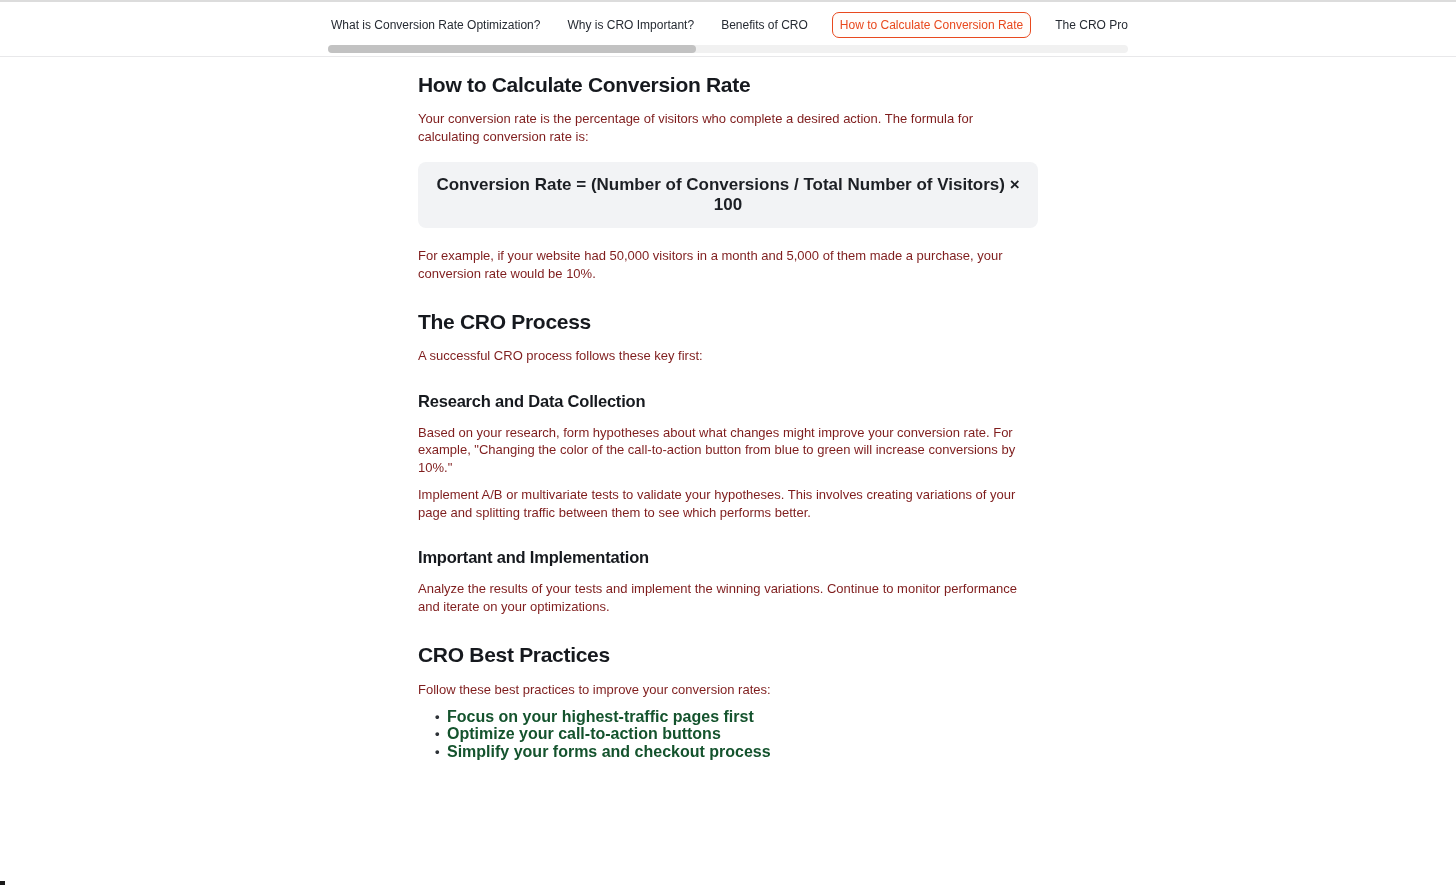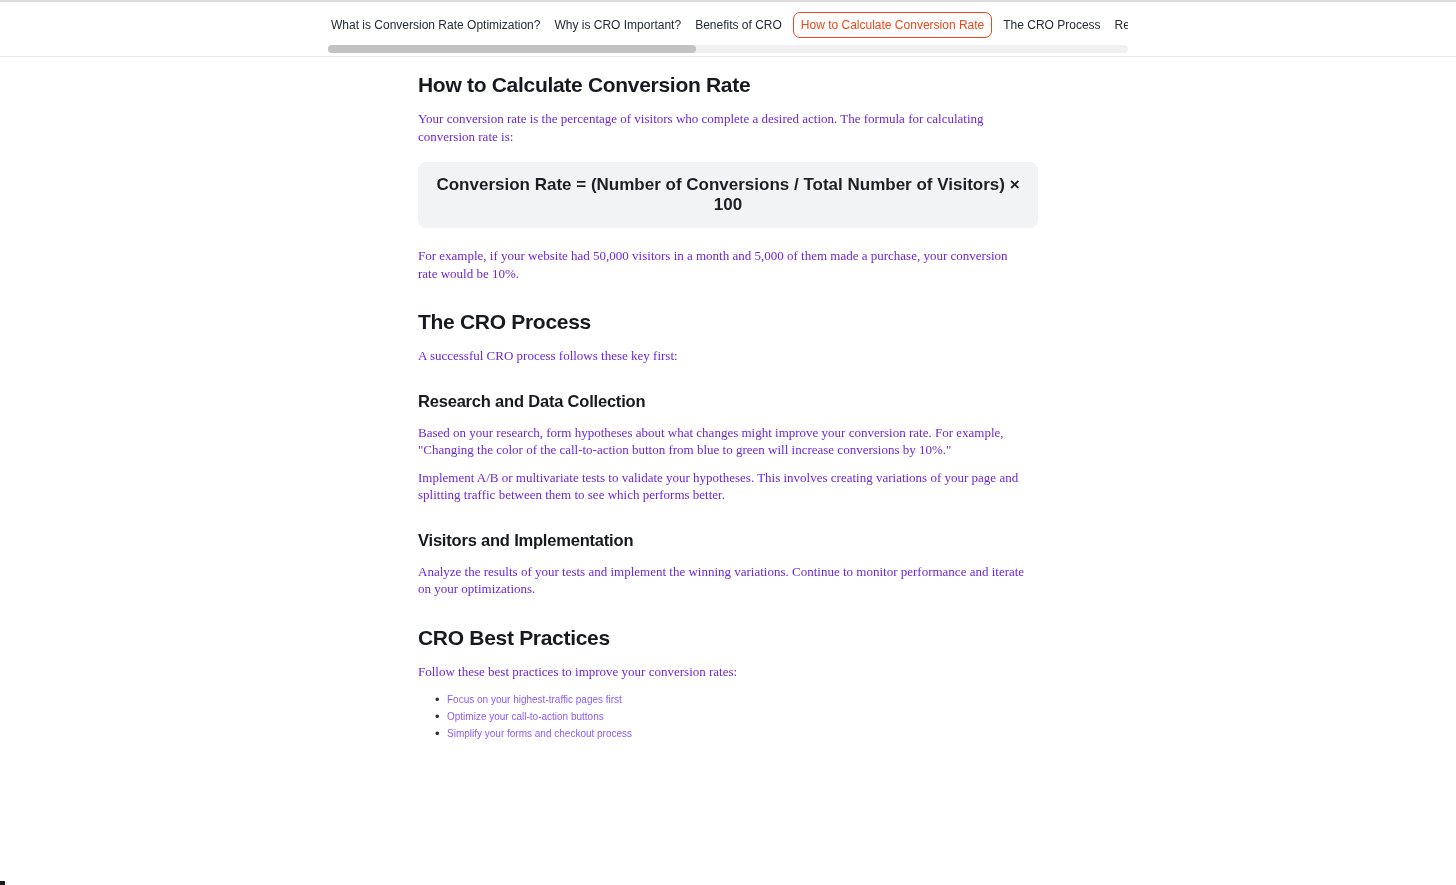--- a/index.html
+++ b/index.html
@@ -24,21 +24,21 @@
     height: 55px;
   }
   .toc-scroll {
     width: 800px;
     margin: 0 auto;
     overflow: hidden;
   }
   .toc-tabs {
     display: flex;
     align-items: center;
-    gap: 8px;
+    gap: 21px;
     white-space: nowrap;
     height: 30px;
     text-align: center;
   }
   .toc-tab {
     font-size: 12px;
     color: #262b33;
     flex: 0 0 auto;
     padding: 5px 3px;
     cursor: pointer;
@@ -85,47 +85,47 @@
   .article h3 {
     font-size: 16.5px;
     font-weight: 700;
     color: #16191e;
     letter-spacing: -0.2px;
     margin: 27px 0 13px 0;
   }
   .article p {
     font-size: 13px;
     line-height: 17.5px;
-    color: #6d28d9;
+    color: #7f1d1d;
     margin: 0 8px 10px 0;
-    font-family: Liberation Serif, serif;
   }
   .formula-box {
     background: #f2f3f5;
     border-radius: 8px;
     padding: 13px 12px;
     text-align: center;
     margin: 17px 0 19px 0;
   }
   .formula-box .formula-text {
     font-size: 17px;
     font-weight: 700;
     color: #1c1f24;
   }
   .article ul {
     list-style: none;
     margin: 2px 0 0 0;
     padding: 0 0 0 17px;
   }
   .article li {
-    font-size: 10px;
+    font-size: 16px;
     line-height: 17.3px;
-    color: #8b5cf6;
+    color: #14532d;
     position: relative;
     padding-left: 12px;
+    font-weight: bold;
   }
   .article li::before {
     content: "•";
     position: absolute;
     left: 0;
     top: 0;
     font-size: 13px;
     color: #2d3237;
   }
   .cursor-artifact {
@@ -169,21 +169,21 @@
 
   <h2>The CRO Process</h2>
   <p>A successful CRO process follows these key first:</p>
 
   <h3>Research and Data Collection</h3>
 
   <p>Based on your research, form hypotheses about what changes might improve your conversion rate. For example, "Changing the color of the call-to-action button from blue to green will increase conversions by 10%."</p>
 
   <p>Implement A/B or multivariate tests to validate your hypotheses. This involves creating variations of your page and splitting traffic between them to see which performs better.</p>
 
-  <h3>Visitors and Implementation</h3>
+  <h3>Important and Implementation</h3>
   <p>Analyze the results of your tests and implement the winning variations. Continue to monitor performance and iterate on your optimizations.</p>
 
   <h2>CRO Best Practices</h2>
   <p>Follow these best practices to improve your conversion rates:</p>
 
   <ul>
     <li>Focus on your highest-traffic pages first</li>
     <li>Optimize your call-to-action buttons</li>
     <li>Simplify your forms and checkout process</li>
 

